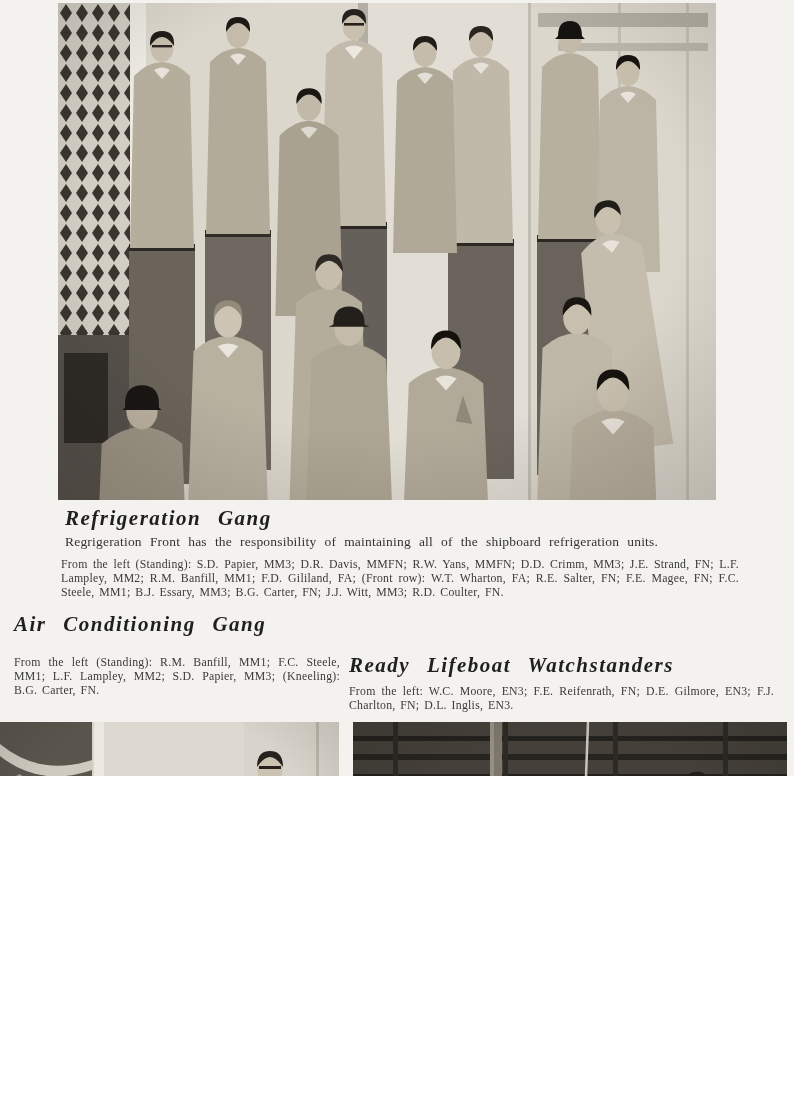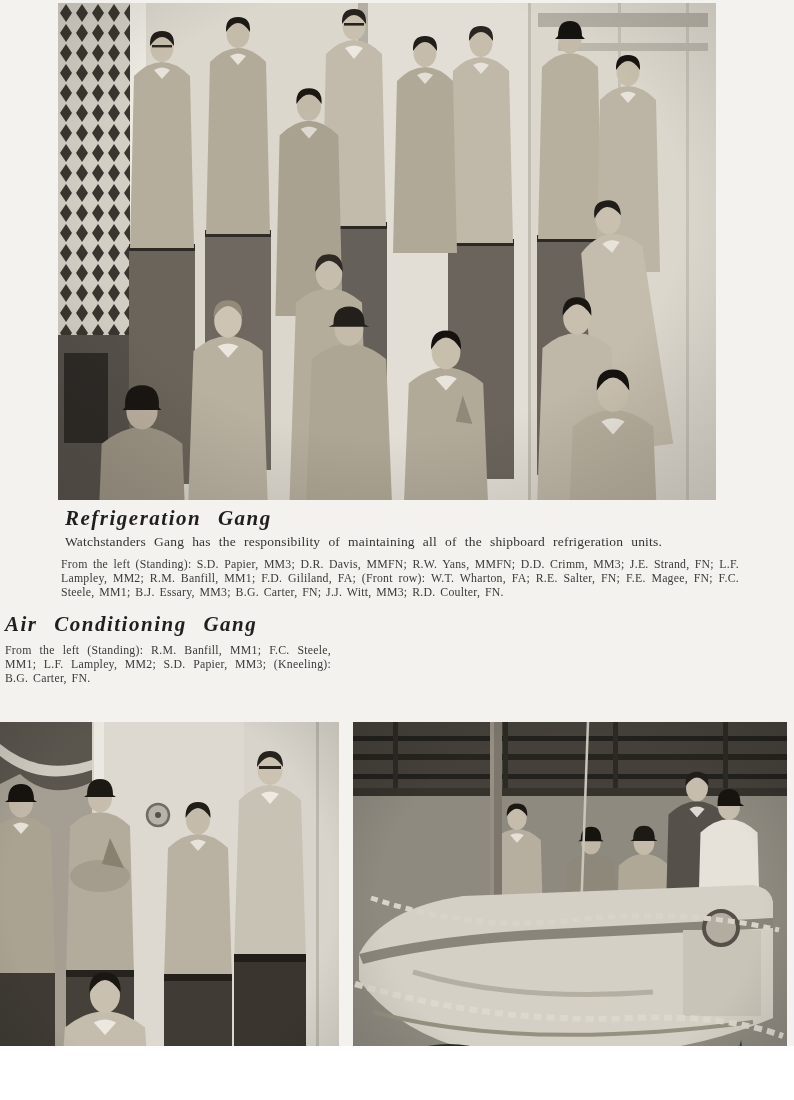--- a/index.html
+++ b/index.html
@@ -1,45 +1,45 @@
 <!DOCTYPE html>
 <html><head>
 <meta charset="utf-8">
 <style>
   html,body{margin:0;padding:0;}
   .page{
-    position:relative;width:794px;height:1046px;overflow:hidden;
+    position:relative;width:794px;height:776px;overflow:hidden;
     background:#f4f2ee;color:#2a2a2a;
     font-family:"Liberation Serif","DejaVu Serif",serif;
   }
   .photo{position:absolute;display:block;}
   .photo svg{display:block;width:100%;height:100%;}
   .photo-top{left:58px;top:3px;width:658px;height:497px;}
   .photo-bl{left:0;top:722px;width:339px;height:378px;}
   .photo-br{left:353px;top:722px;width:434px;height:378px;}
 
   .sec{position:absolute;}
   .sec-refrig{left:65px;top:507px;width:672px;}
   .sec-refrig-caption{left:61px;top:557px;width:678px;}
-  .sec-ac{left:5px;top:613px;width:326px;}
+  .sec-ac{left:14px;top:613px;width:326px;}
   .sec-rl{left:349px;top:654px;width:425px;}
 
   h2.gang-heading{
     margin:0;font-size:21px;font-weight:700;font-style:italic;
     letter-spacing:1.5px;word-spacing:10px;color:#1f1f1f;line-height:1.05;
   }
   .gang-desc{
     margin:5px 0 0 0;font-size:13.5px;line-height:16px;
     word-spacing:4.5px;letter-spacing:0.2px;text-align:justify;color:#333;
   }
   .gang-caption{
     margin:0;font-size:11.8px;line-height:14px;
     word-spacing:1.6px;letter-spacing:0.25px;text-align:justify;color:#3a3a3a;
   }
-  .sec-ac .gang-caption{margin-top:8px;}
+  .sec-ac .gang-caption{margin-top:20px;}
   .sec-rl .gang-caption{margin-top:8px;}
 </style>
 </head>
 <body>
 
 <div class="page">
 
   <div class="photo photo-top">
     <svg viewBox="0 0 658 497" preserveAspectRatio="none">
       <defs>
@@ -174,29 +174,33 @@
         <path d="M -31 26 Q -15 13 0 13 Q 15 13 31 26 L 38 200 L -38 200 Z" fill="#9d9585"></path>
         <ellipse cx="0" cy="1" rx="12" ry="14" fill="#bdb2a0"></ellipse>
         <path d="M -13 -2 Q -14 -19 0 -19 Q 14 -19 13 -2 L 15 0 L -15 0 Z" fill="#191613"></path>
       </g>
       <rect width="658" height="497" fill="url(#vig)"></rect>
     </svg>
   </div>
 
   <div class="sec sec-refrig">
     <h2 class="gang-heading">Refrigeration Gang</h2>
-    <p class="gang-desc">Watchstanders Gang has the responsibility of maintaining all of the shipboard refrigeration units.</p>
+    <p class="gang-desc">Regrigeration Front has the responsibility of maintaining all of the shipboard refrigeration units.</p>
   </div>
   <p class="sec sec-refrig-caption gang-caption">From the left (Standing): S.D. Papier, MM3; D.R. Davis, MMFN; R.W. Yans, MMFN; D.D. Crimm, MM3; J.E. Strand, FN; L.F. Lampley, MM2; R.M. Banfill, MM1; F.D. Gililand, FA; (Front row): W.T. Wharton, FA; R.E. Salter, FN; F.E. Magee, FN; F.C. Steele, MM1; B.J. Essary, MM3; B.G. Carter, FN; J.J. Witt, MM3; R.D. Coulter, FN.</p>
 
   <div class="sec sec-ac">
     <h2 class="gang-heading">Air Conditioning Gang</h2>
     <p class="gang-caption">From the left (Standing): R.M. Banfill, MM1; F.C. Steele, MM1; L.F. Lampley, MM2; S.D. Papier, MM3; (Kneeling): B.G. Carter, FN.</p>
   </div>
 
+  <div class="sec sec-rl">
+    <h2 class="gang-heading">Ready Lifeboat Watchstanders</h2>
+    <p class="gang-caption">From the left: W.C. Moore, EN3; F.E. Reifenrath, FN; D.E. Gilmore, EN3; F.J. Charlton, FN; D.L. Inglis, EN3.</p>
+  </div>
 
   <div class="photo photo-bl">
     <svg viewBox="0 0 339 378" preserveAspectRatio="none">
       <defs>
         <radialGradient id="vig2" cx="50%" cy="45%" r="80%">
           <stop offset="60%" stop-color="rgba(0,0,0,0)"></stop>
           <stop offset="100%" stop-color="rgba(25,22,18,0.18)"></stop>
         </radialGradient>
       </defs>
       <rect width="339" height="378" fill="#d8d4cb"></rect>

